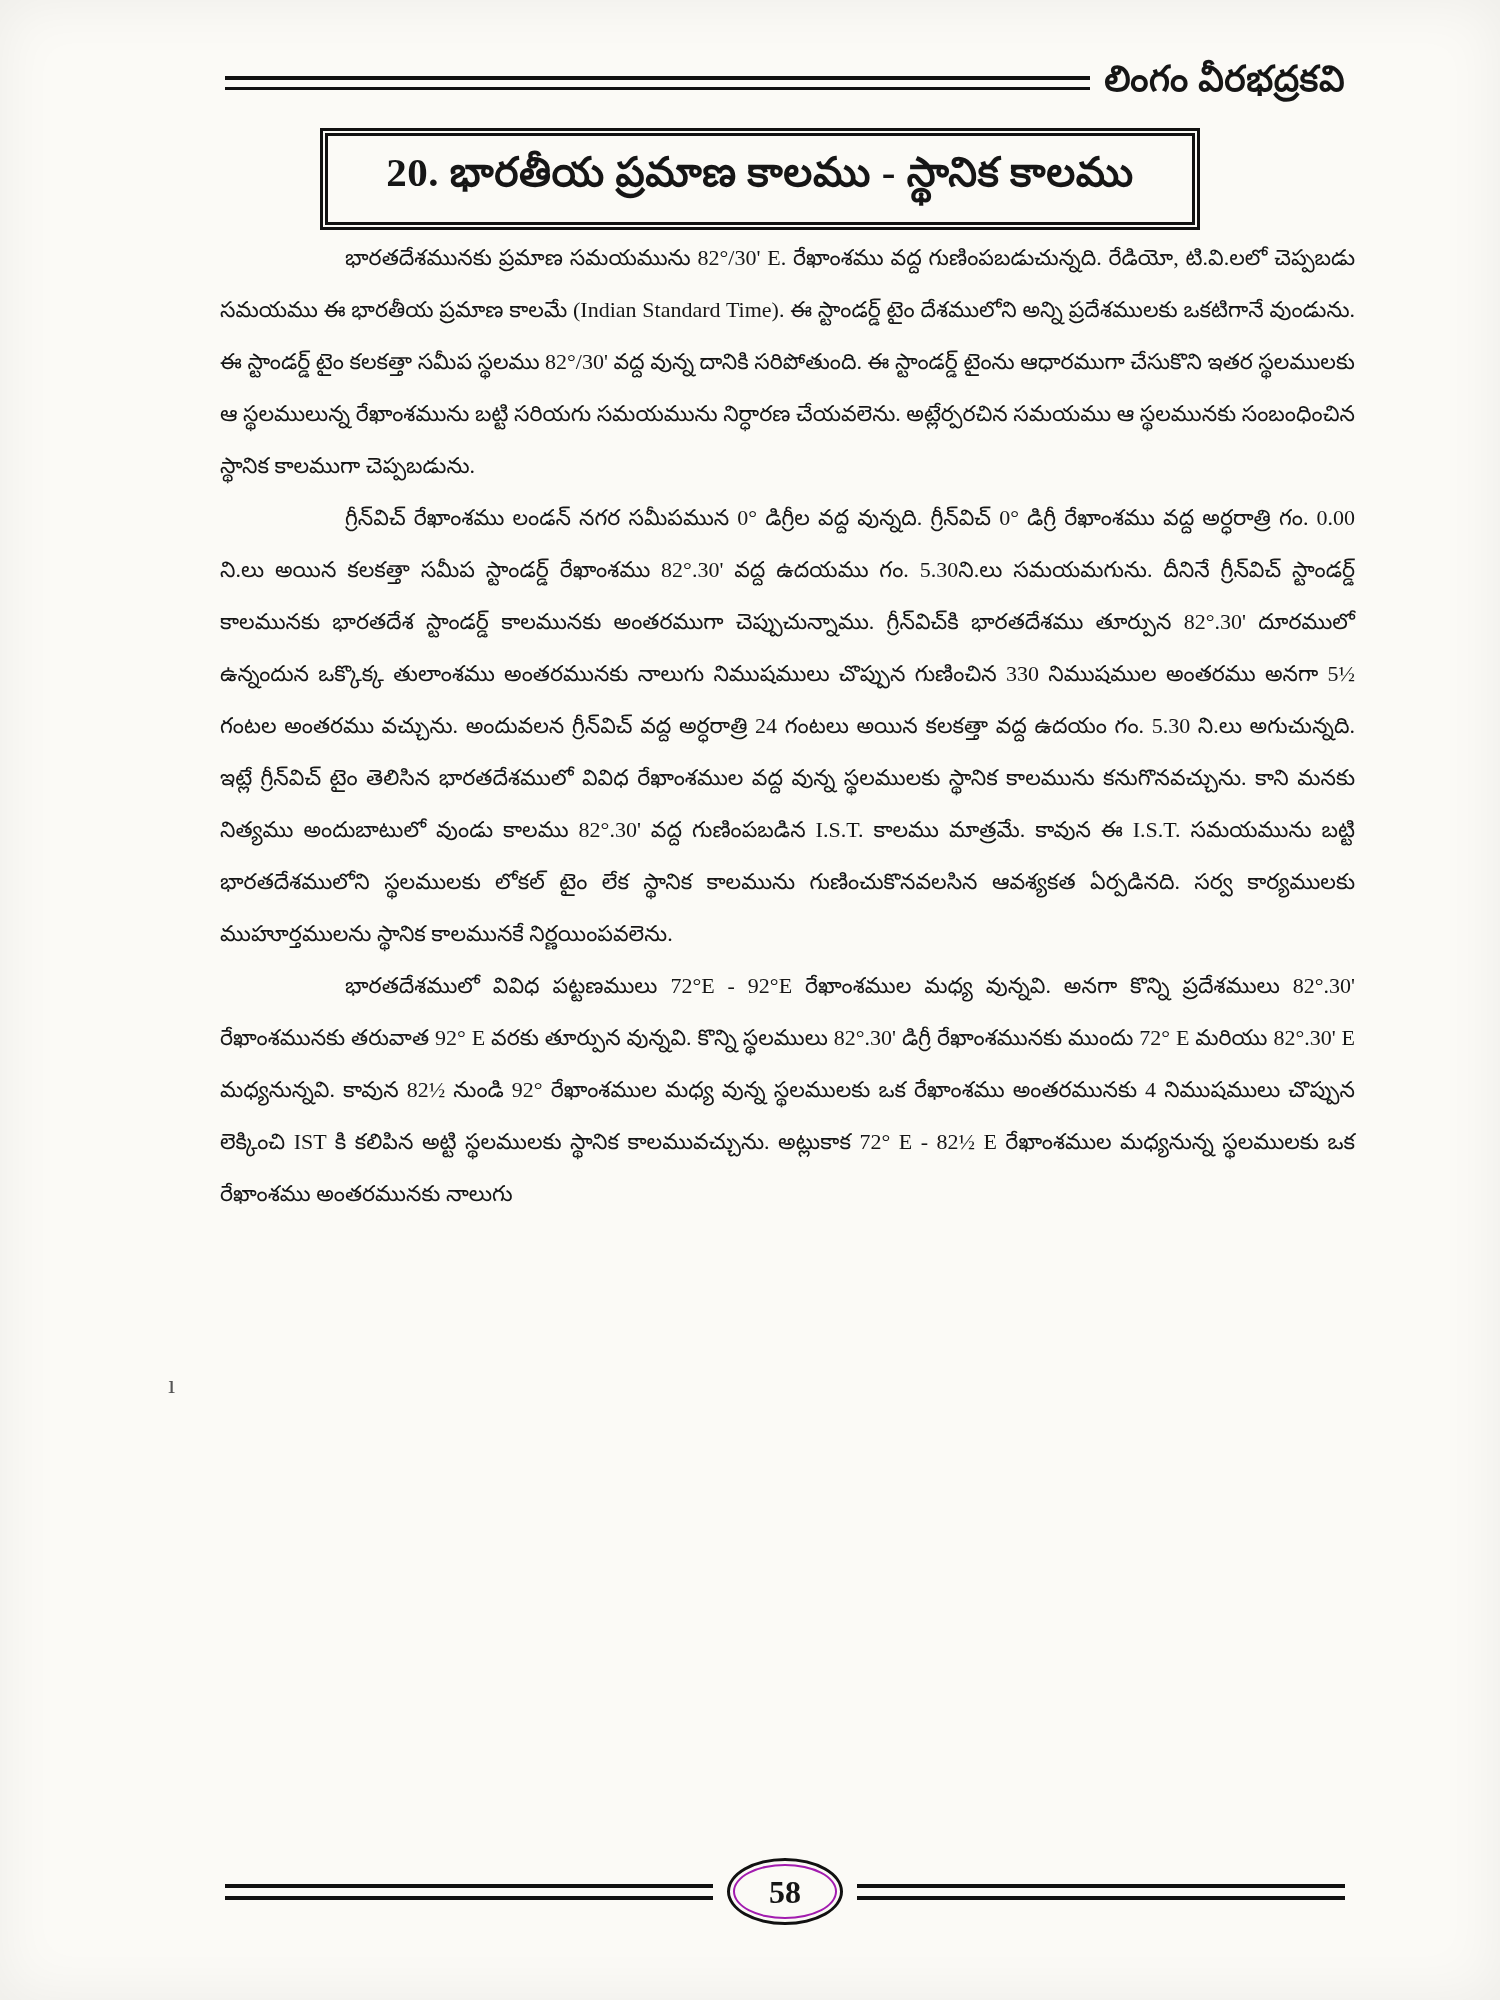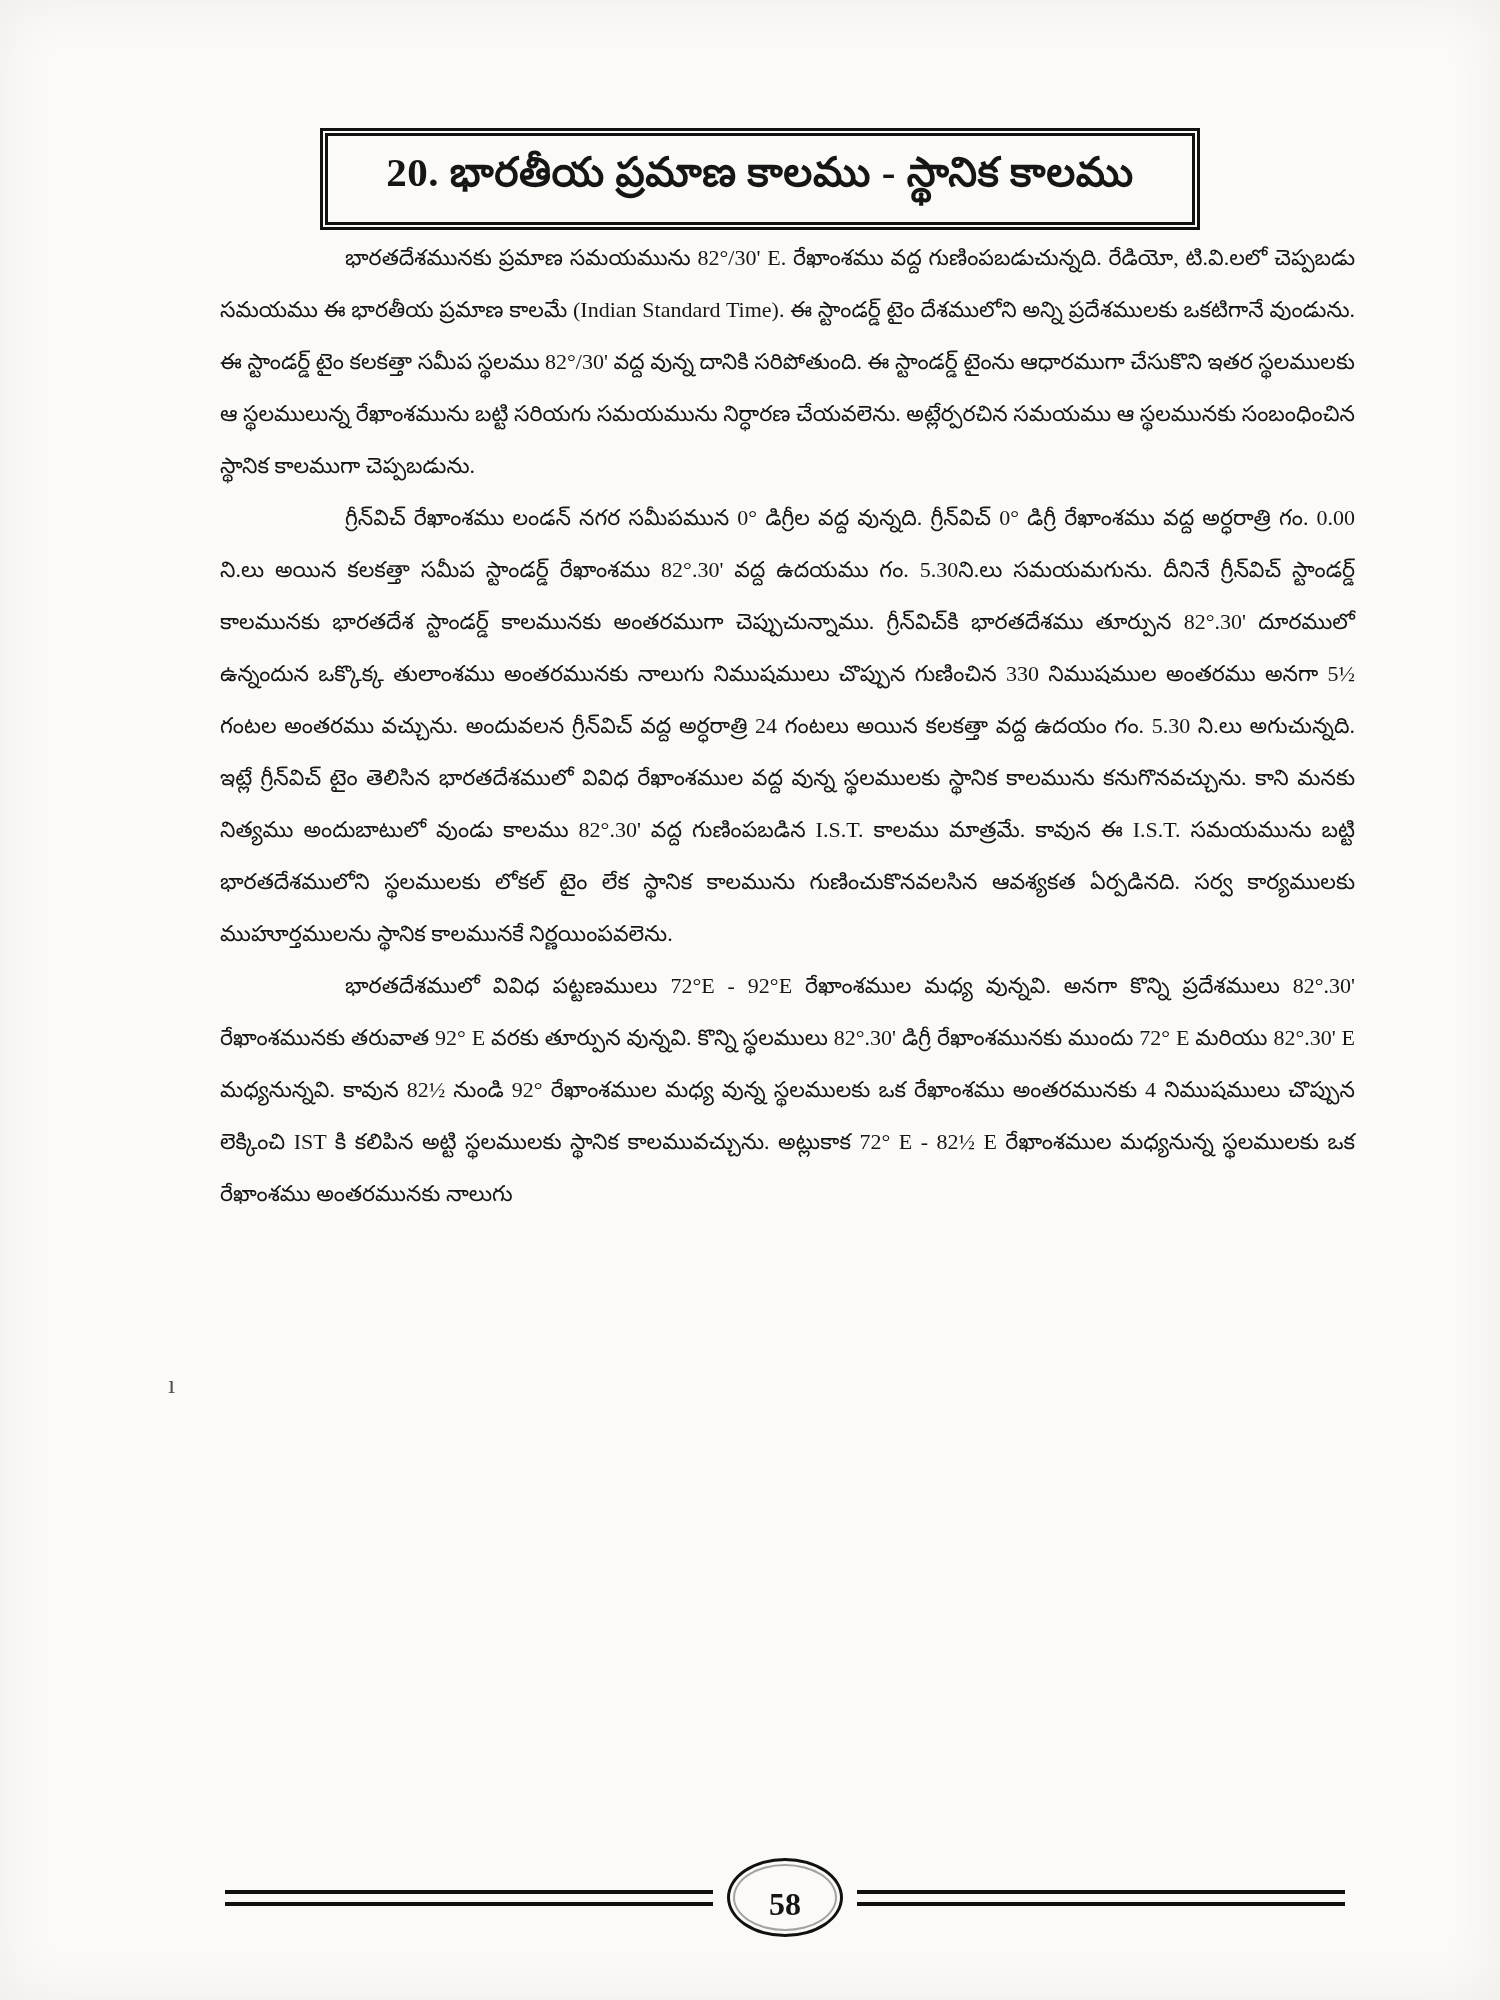--- a/index.html
+++ b/index.html
@@ -88,42 +88,46 @@
     border-bottom: 4px solid #111;
   }
   .page-badge-outer {
     margin: 0 14px;
     border: 3px solid #111;
     border-radius: 50%;
     padding: 3px;
     background: #fbfaf6;
   }
   .page-badge-inner {
-    border: 2px solid #a3a3a3;
+    border: 2px solid #a21caf;
     border-radius: 50%;
-    padding: 20px 34px 6px 34px;
+    padding: 8px 34px 6px 34px;
     font-size: 32px;
     font-weight: bold;
     text-align: center;
   }
 
   
   .scan-artifact {
     position: absolute;
     top: 1370px;
     left: 168px;
     font-size: 26px;
     color: #555;
   }
 </style>
 </head>
 <body>
 
 <div class="page">
 
+  <div class="header">
+    <div class="double-rule"></div>
+    <div class="header-name">లింగం వీరభద్రకవి</div>
+  </div>
 
   <div class="title-box">20. భారతీయ ప్రమాణ కాలము - స్థానిక కాలము</div>
 
   <div class="body-text">
     <p>భారతదేశమునకు ప్రమాణ సమయమును 82°/30' E. రేఖాంశము వద్ద గుణింపబడుచున్నది. రేడియో, టి.వి.లలో చెప్పబడు సమయము ఈ భారతీయ ప్రమాణ కాలమే (Indian Standard Time). ఈ స్టాండర్డ్ టైం దేశములోని అన్ని ప్రదేశములకు ఒకటిగానే వుండును. ఈ స్టాండర్డ్ టైం కలకత్తా సమీప స్థలము 82°/30' వద్ద వున్న దానికి సరిపోతుంది. ఈ స్టాండర్డ్ టైంను ఆధారముగా చేసుకొని ఇతర స్థలములకు ఆ స్థలములున్న రేఖాంశమును బట్టి సరియగు సమయమును నిర్ధారణ చేయవలెను. అట్లేర్పరచిన సమయము ఆ స్థలమునకు సంబంధించిన స్థానిక కాలముగా చెప్పబడును.</p>
     <p>గ్రీన్‌విచ్ రేఖాంశము లండన్ నగర సమీపమున 0° డిగ్రీల వద్ద వున్నది. గ్రీన్‌విచ్ 0° డిగ్రీ రేఖాంశము వద్ద అర్ధరాత్రి గం. 0.00 ని.లు అయిన కలకత్తా సమీప స్టాండర్డ్ రేఖాంశము 82°.30' వద్ద ఉదయము గం. 5.30ని.లు సమయమగును. దీనినే గ్రీన్‌విచ్ స్టాండర్డ్ కాలమునకు భారతదేశ స్టాండర్డ్ కాలమునకు అంతరముగా చెప్పుచున్నాము. గ్రీన్‌విచ్‌కి భారతదేశము తూర్పున 82°.30' దూరములో ఉన్నందున ఒక్కొక్క తులాంశము అంతరమునకు నాలుగు నిముషములు చొప్పున గుణించిన 330 నిముషముల అంతరము అనగా 5½ గంటల అంతరము వచ్చును. అందువలన గ్రీన్‌విచ్ వద్ద అర్ధరాత్రి 24 గంటలు అయిన కలకత్తా వద్ద ఉదయం గం. 5.30 ని.లు అగుచున్నది. ఇట్లే గ్రీన్‌విచ్ టైం తెలిసిన భారతదేశములో వివిధ రేఖాంశముల వద్ద వున్న స్థలములకు స్థానిక కాలమును కనుగొనవచ్చును. కాని మనకు నిత్యము అందుబాటులో వుండు కాలము 82°.30' వద్ద గుణింపబడిన I.S.T. కాలము మాత్రమే. కావున ఈ I.S.T. సమయమును బట్టి భారతదేశములోని స్థలములకు లోకల్ టైం లేక స్థానిక కాలమును గుణించుకొనవలసిన ఆవశ్యకత ఏర్పడినది. సర్వ కార్యములకు ముహూర్తములను స్థానిక కాలమునకే నిర్ణయింపవలెను.</p>
     <p>భారతదేశములో వివిధ పట్టణములు 72°E - 92°E రేఖాంశముల మధ్య వున్నవి. అనగా కొన్ని ప్రదేశములు 82°.30' రేఖాంశమునకు తరువాత 92° E వరకు తూర్పున వున్నవి. కొన్ని స్థలములు 82°.30' డిగ్రీ రేఖాంశమునకు ముందు 72° E మరియు 82°.30' E మధ్యనున్నవి. కావున 82½ నుండి 92° రేఖాంశముల మధ్య వున్న స్థలములకు ఒక రేఖాంశము అంతరమునకు 4 నిముషములు చొప్పున లెక్కించి IST కి కలిపిన అట్టి స్థలములకు స్థానిక కాలమువచ్చును. అట్లుకాక 72° E - 82½ E రేఖాంశముల మధ్యనున్న స్థలములకు ఒక రేఖాంశము అంతరమునకు నాలుగు</p>
   </div>
 
   <div class="scan-artifact">ı</div>

